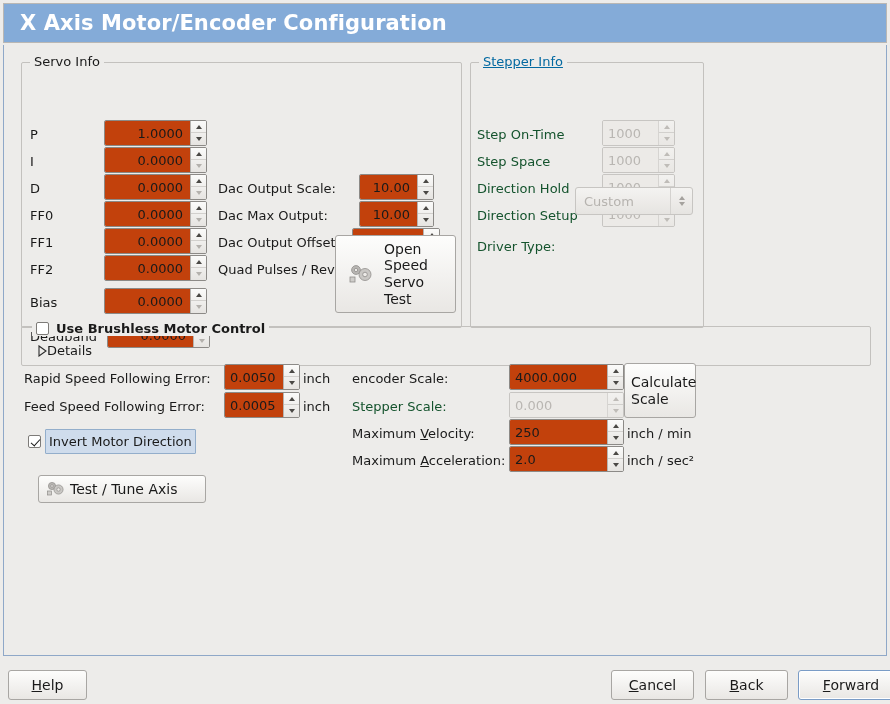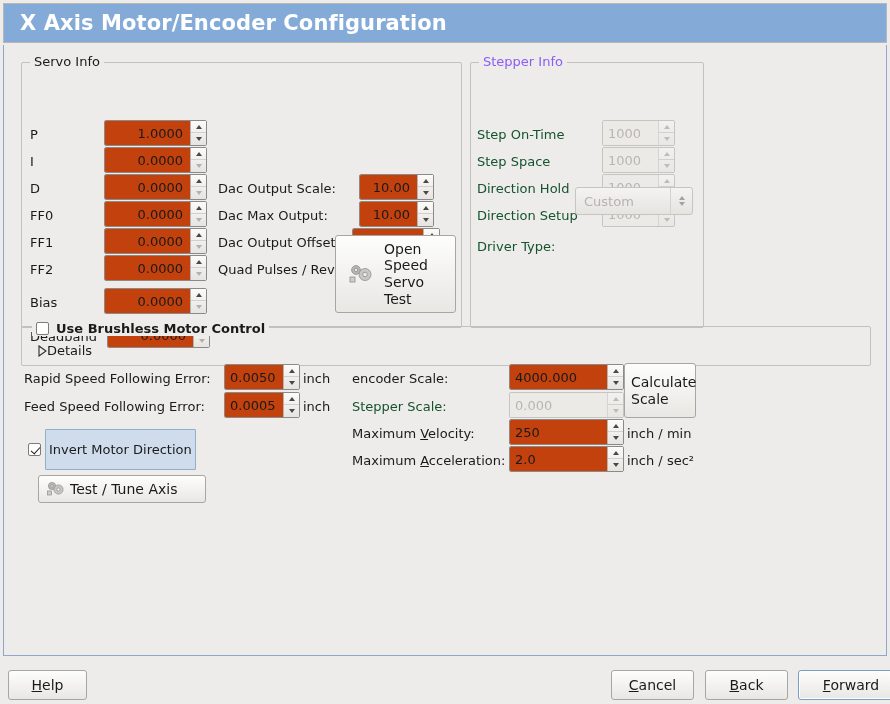--- a/index.html
+++ b/index.html
@@ -51,21 +51,21 @@
     border-radius: 2px;
   }
   .groupframe > .legend {
     position: absolute;
     top: -9px; left: 8px;
     background: #edecea;
     padding: 0 4px;
     font-size: 13px;
     white-space: nowrap;
   }
-  .legend.disabled { color: #8b5cf6; }
+  .legend.disabled { color: #0369a1; text-decoration: underline; }
 
   
   .lbl {
     position: absolute;
     font-size: 13px;
     color: #1a1a1a;
     white-space: nowrap;
   }
   .lbl.dim { color: #14532d; }
   .lbl u { text-decoration: underline; }
@@ -201,21 +201,21 @@
     width: 4px; height: 8px;
     border: solid #1a1a1a;
     border-width: 0 1.6px 1.6px 0;
     transform: rotate(42deg);
   }
   .chk .chklabel { font-size: 13px; white-space: nowrap; }
   .chk .chklabel.bold { font-weight: bold; }
   .chk .chklabel.focused {
     background: #cfdcec;
     border: 1px solid #93aecb;
-    padding: 12px 3px;
+    padding: 4px 3px;
     margin: -1px -3px;
     border-radius: 1px;
   }
 
   
   .expander {
     position: absolute;
     display: flex;
     align-items: center;
     gap: 9px;

